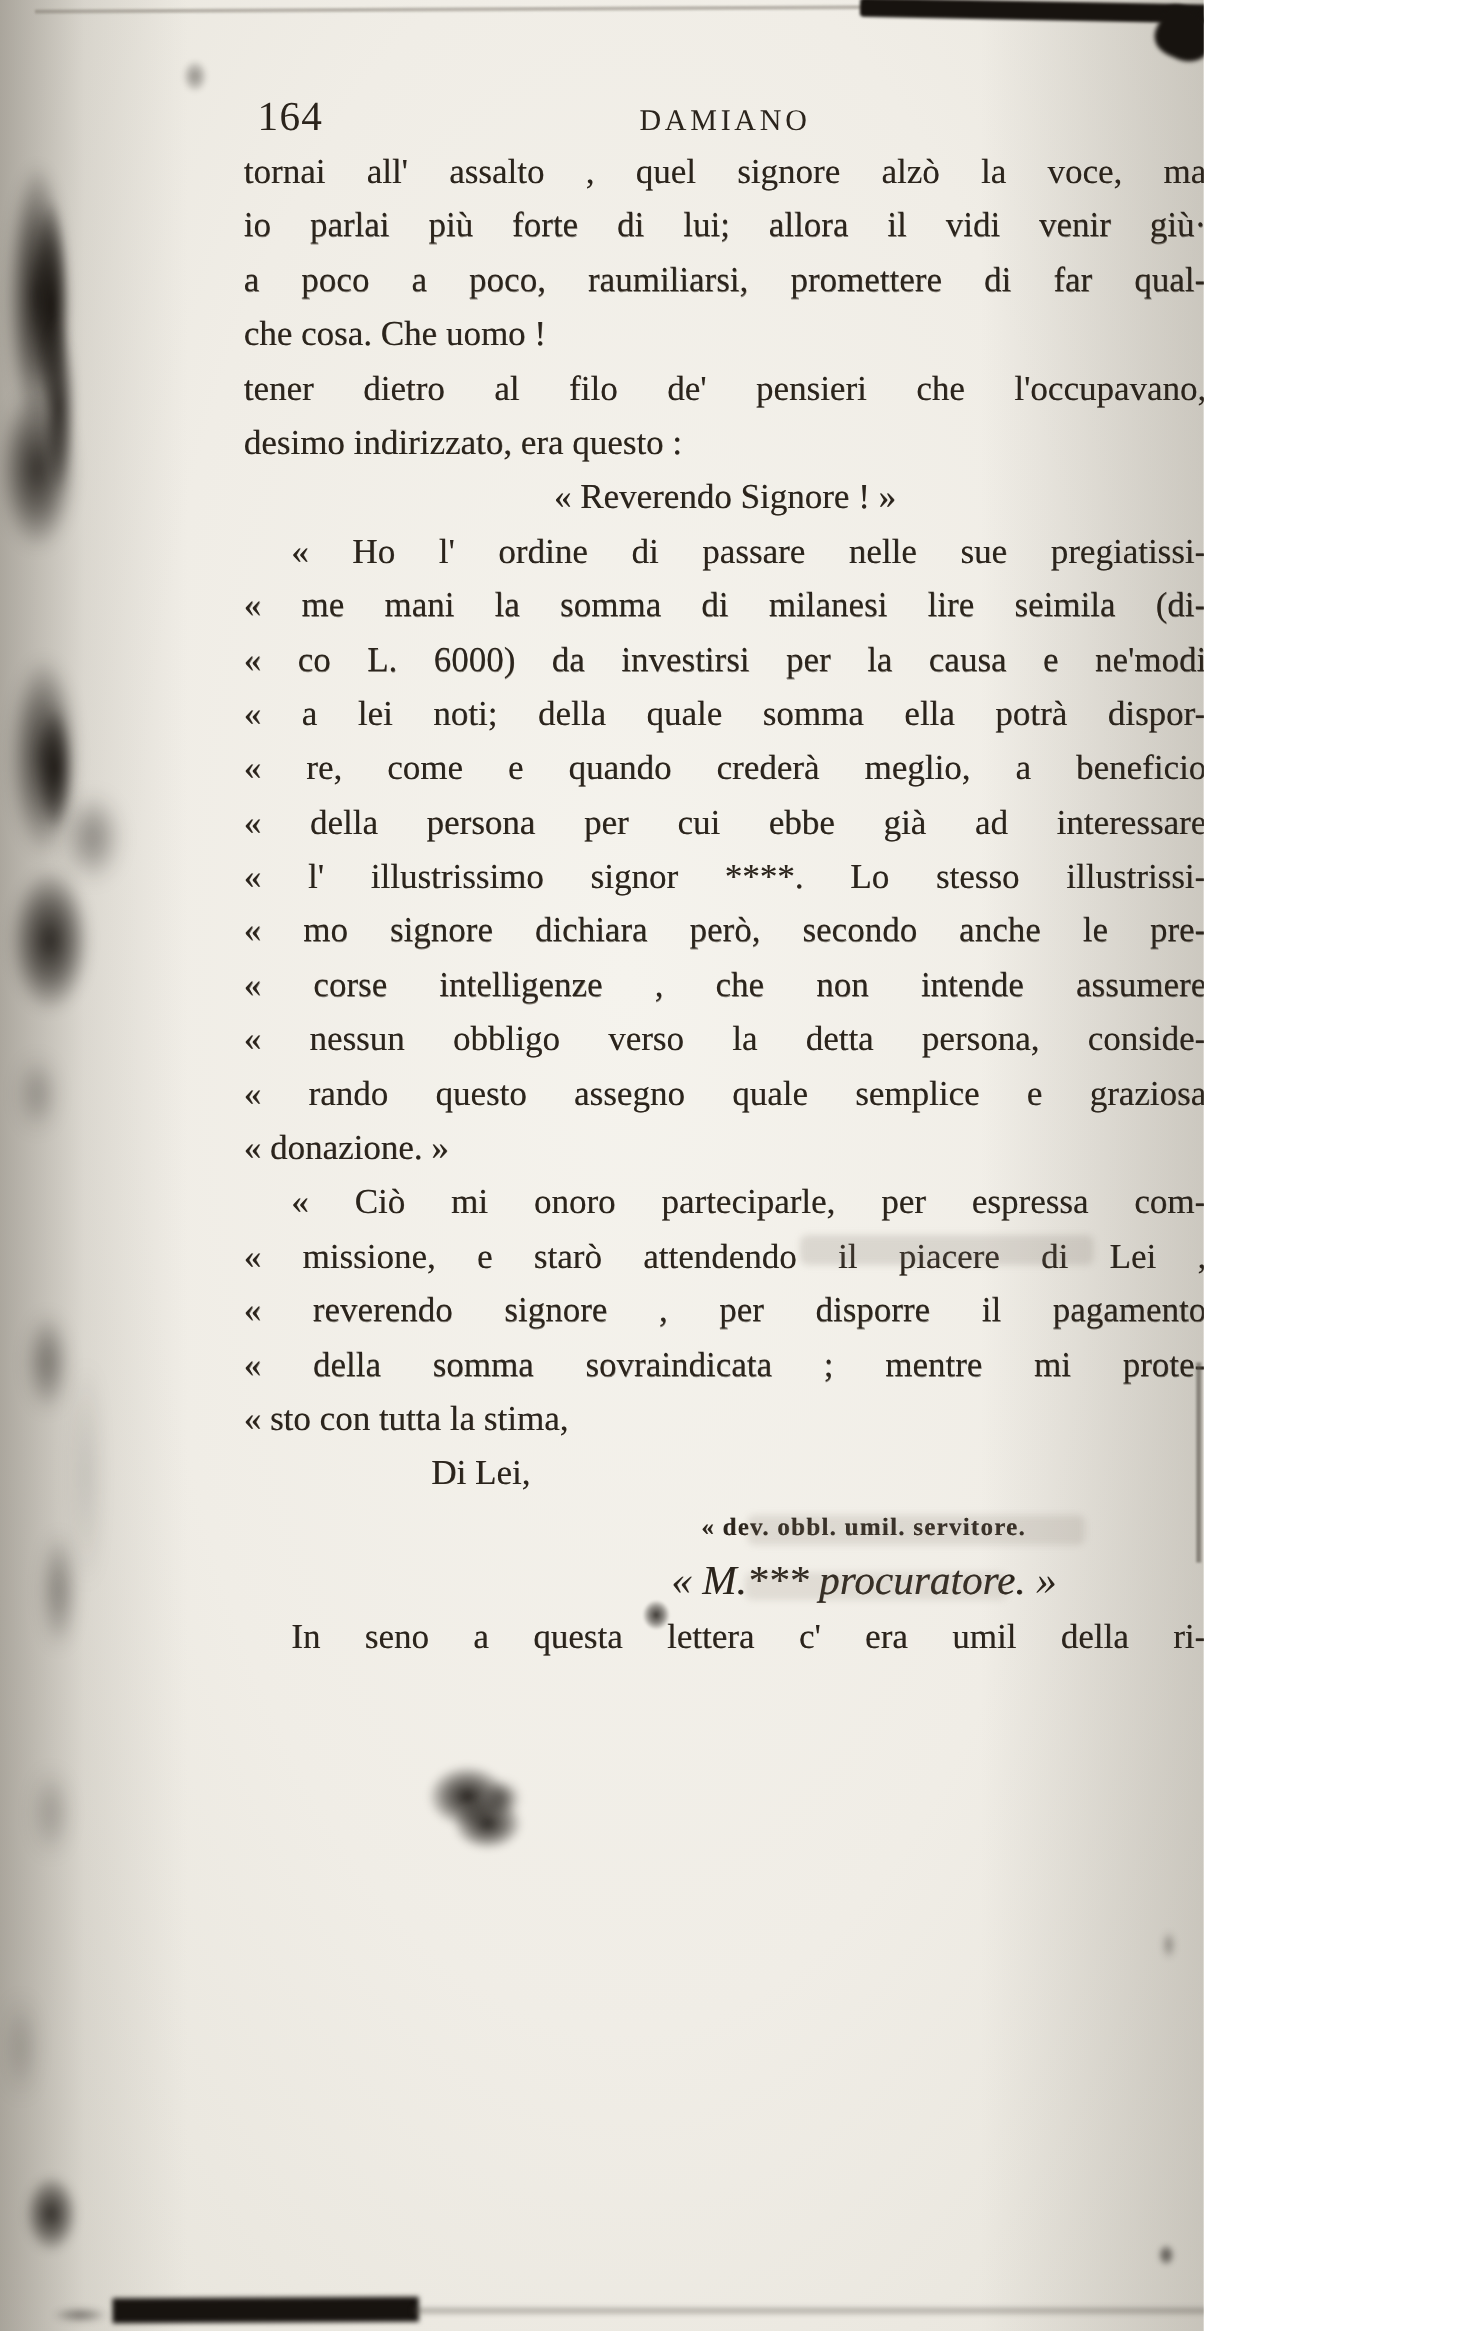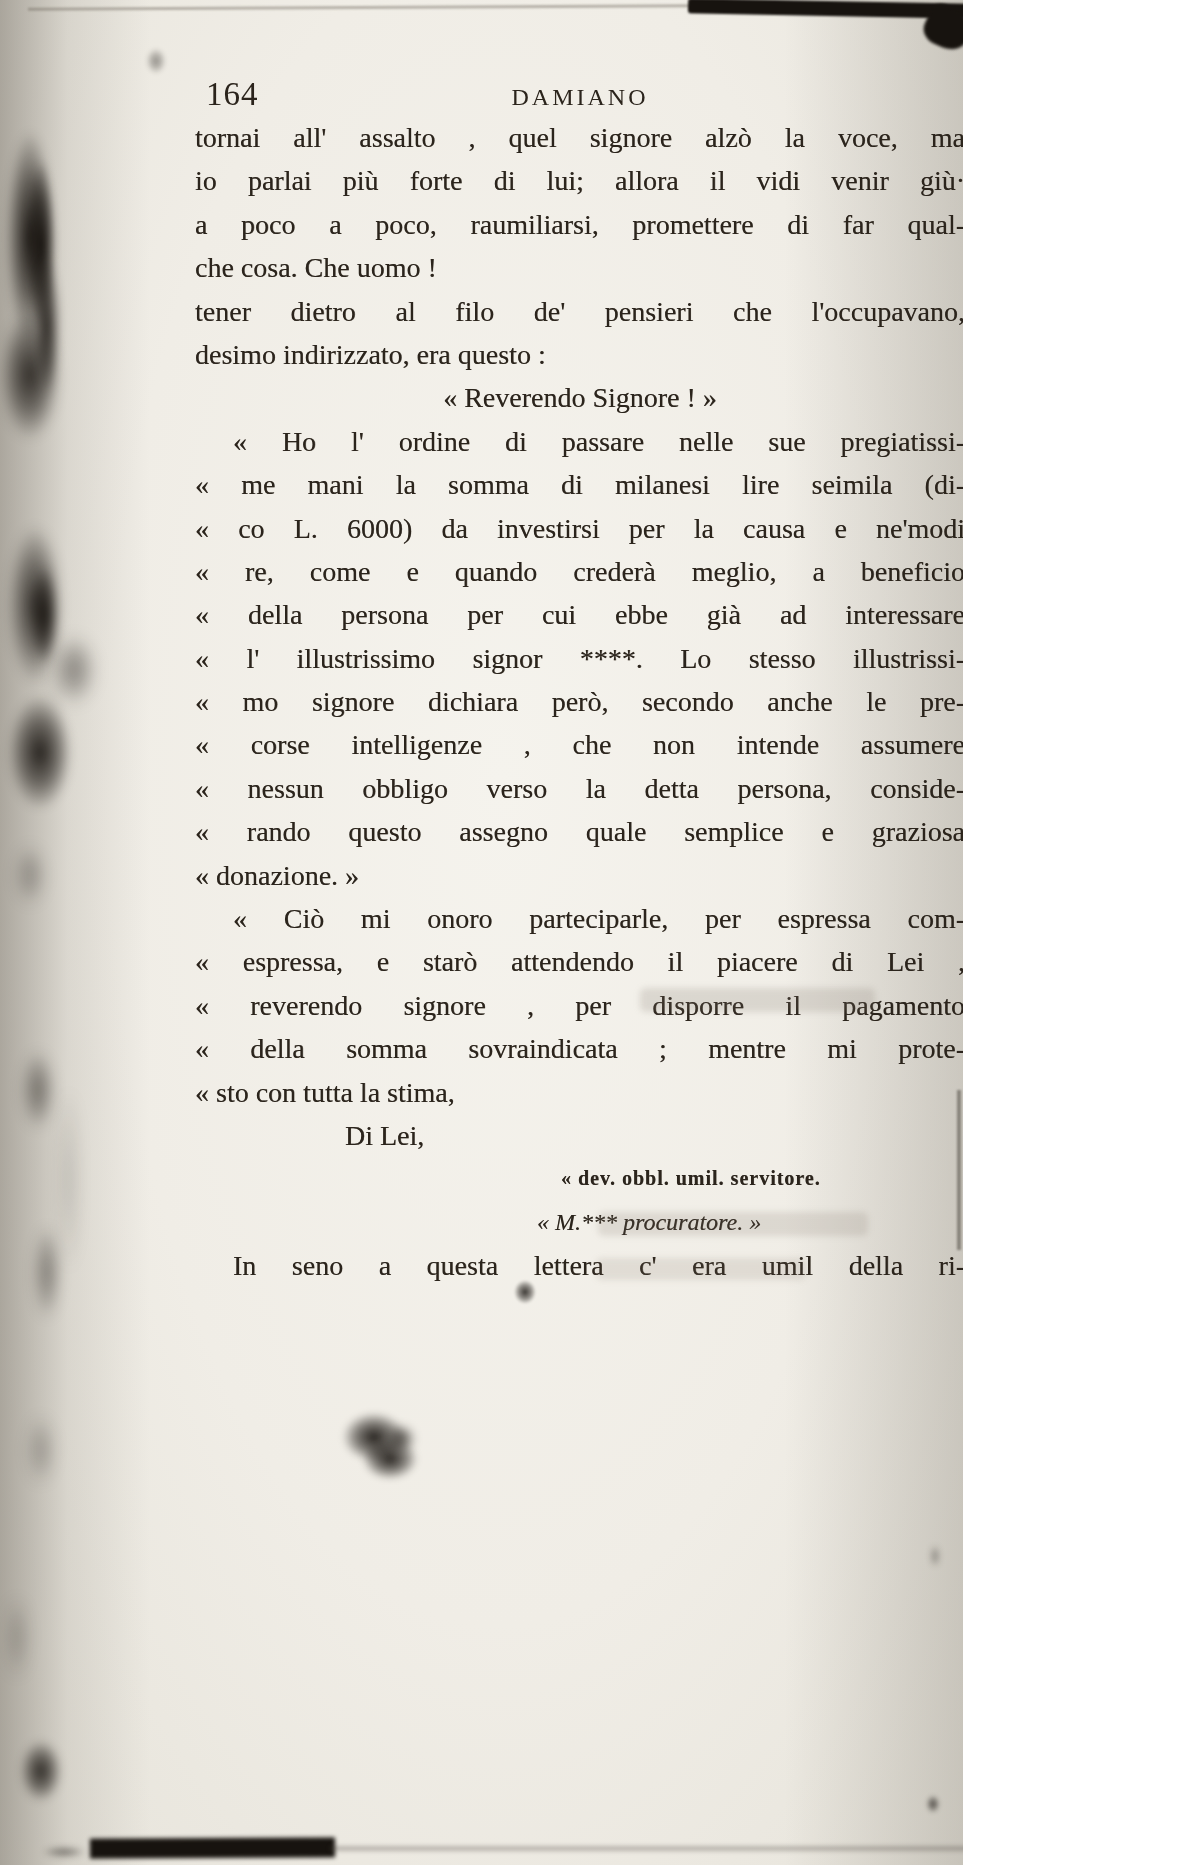--- a/index.html
+++ b/index.html
@@ -24,21 +24,21 @@
 
   
   .text-block{position:absolute;left:195px;top:116px;width:770px;
     text-shadow:0.3px 0.3px 0.5px rgba(43,36,28,.55);}
   .line{height:43.4px;line-height:43.4px;font-size:28px;text-align:left;}
   .j{text-align:justify;text-align-last:justify;text-justify:inter-word;}
   .ind{text-indent:38px;}
   .center{text-align:center;text-align-last:center;}
   .vale{padding-left:150px;}
   .sigtitle{font-size:20px;padding-left:366px;letter-spacing:1px;font-weight:bold;}
-  .sig{font-style:italic;font-size:24px;padding-left:342px;}
+  .sig{font-style:italic;font-size:33px;padding-left:342px;}
 
   
   .blot{position:absolute;border-radius:50%;
     background:radial-gradient(closest-side, rgba(18,14,10,var(--a,.8)), rgba(18,14,10,calc(var(--a,.8)*.55)) 55%, rgba(18,14,10,0) 100%);
     filter:blur(var(--b,4px));}
   .bar{position:absolute;background:#17130f;}
   .ghost{position:absolute;background:rgba(125,117,104,.2);filter:blur(3px);border-radius:6px;}
 </style>
 </head>
 <body>
@@ -67,33 +67,34 @@
     </div>
 
     <div>
       <div class="line center">« Reverendo Signore ! »</div>
     </div>
 
     <div>
       <div class="line j ind">« Ho l' ordine di passare nelle sue pregiatissi-</div>
       <div class="line j">« me mani la somma di milanesi lire seimila (di-</div>
       <div class="line j">« co L. 6000) da investirsi per la causa e ne'modi</div>
+      <div class="line j">« a lei noti; della quale somma ella potrà dispor-</div>
       <div class="line j">« re, come e quando crederà meglio, a beneficio</div>
       <div class="line j">« della persona per cui ebbe già ad interessare</div>
       <div class="line j">« l' illustrissimo signor ****. Lo stesso illustrissi-</div>
       <div class="line j">« mo signore dichiara però, secondo anche le pre-</div>
       <div class="line j">« corse intelligenze , che non intende assumere</div>
       <div class="line j">« nessun obbligo verso la detta persona, conside-</div>
       <div class="line j">« rando questo assegno quale semplice e graziosa</div>
       <div class="line">« donazione. »</div>
     </div>
 
     <div>
       <div class="line j ind">« Ciò mi onoro parteciparle, per espressa com-</div>
-      <div class="line j">« espressa, e starò attendendo il piacere di Lei ,</div>
+      <div class="line j">« missione, e starò attendendo il piacere di Lei ,</div>
       <div class="line j">« reverendo signore , per disporre il pagamento</div>
       <div class="line j">« della somma sovraindicata ; mentre mi prote-</div>
       <div class="line">« sto con tutta la stima,</div>
     </div>
 
     <div>
       <div class="line vale">Di Lei,</div>
     </div>
 
     <div>

